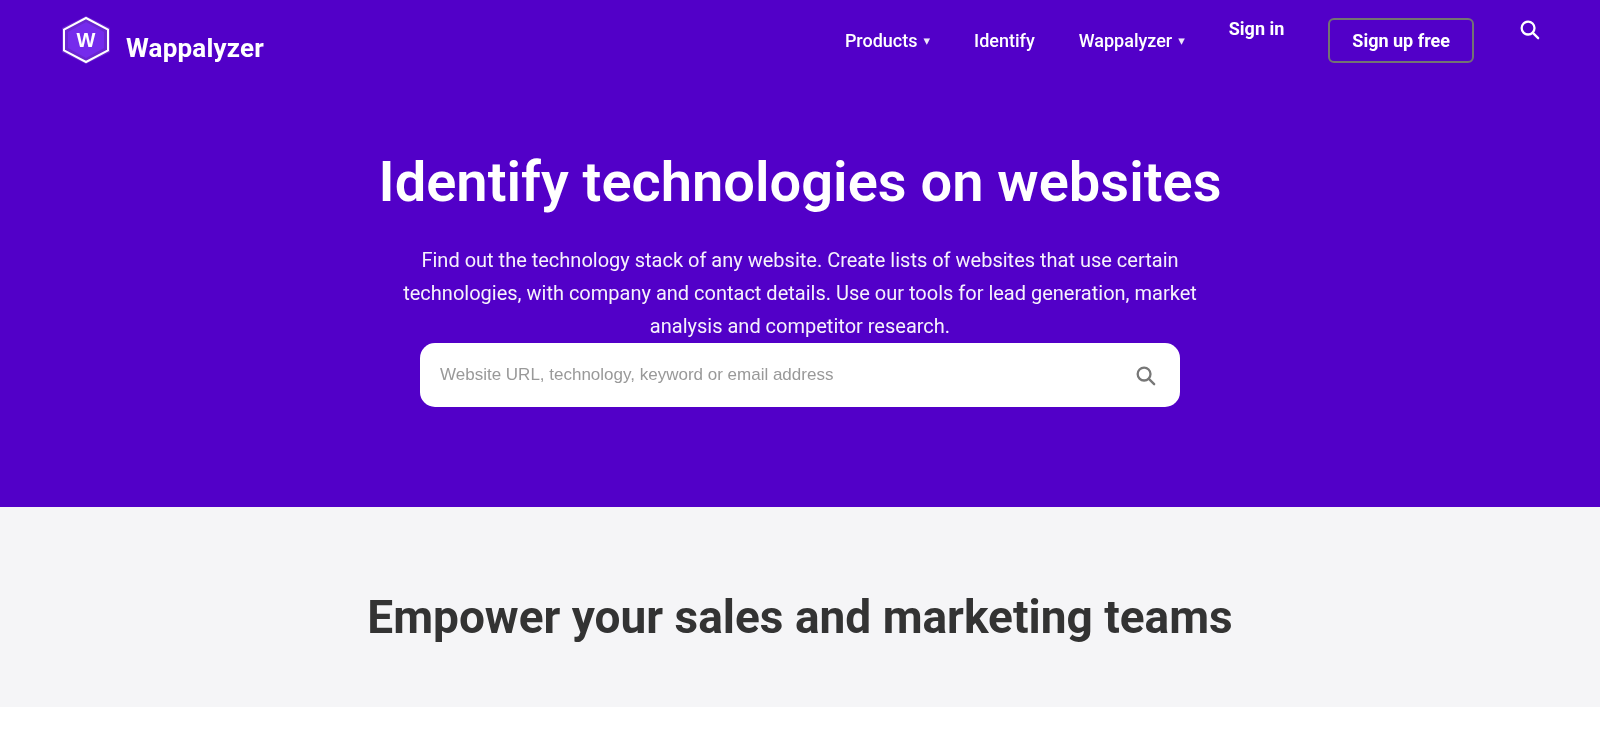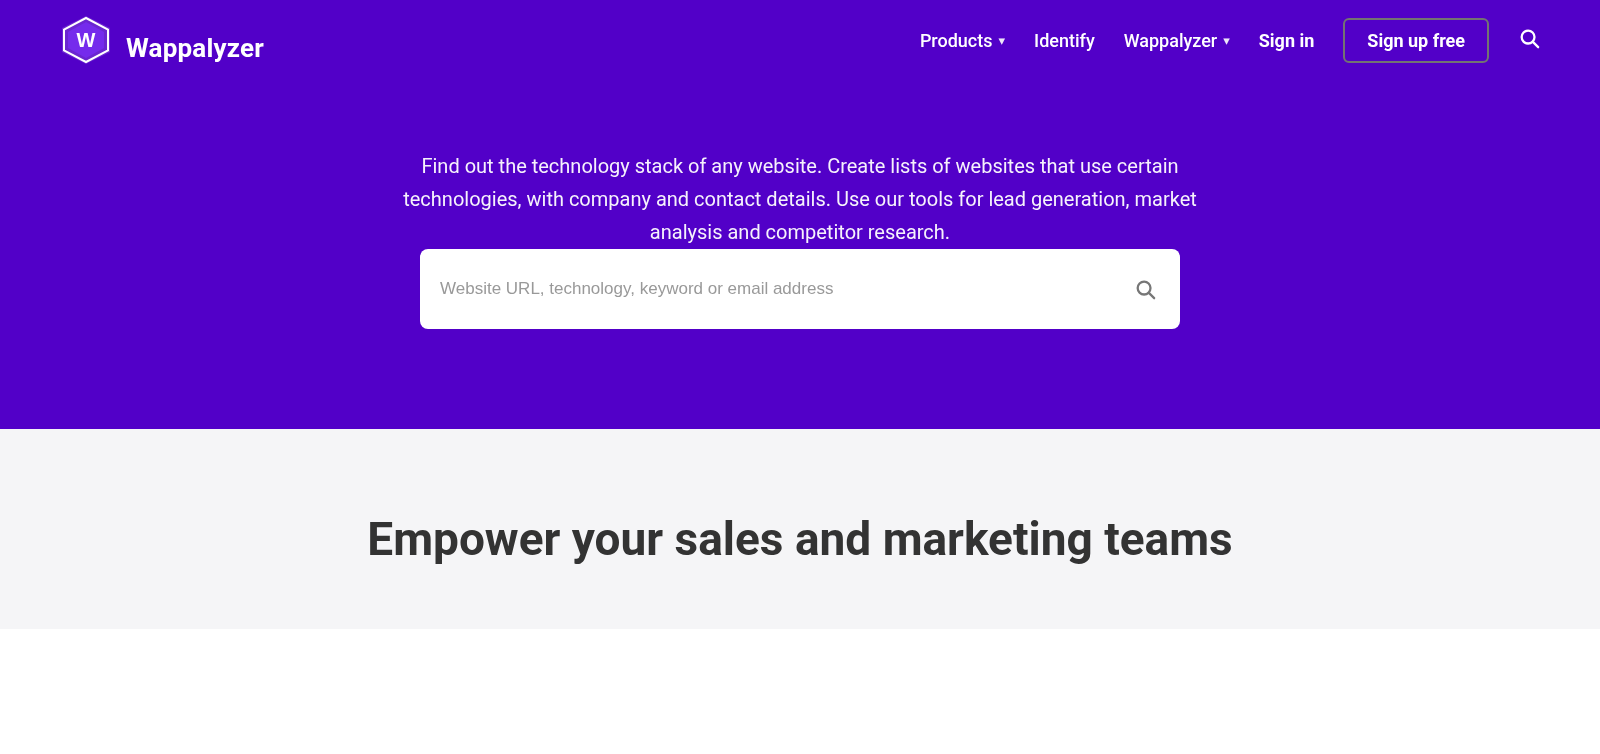--- a/index.html
+++ b/index.html
@@ -40,22 +40,21 @@
     .logo-name {
       color: #ffffff;
       font-size: 26px;
       font-weight: 700;
       letter-spacing: 0.2px;
       margin-top: 16px;
     }
 
     .nav-area {
       display: flex;
-      align-items: center;
-      gap: 29px;
+      gap: 44px;
     }
 
     .nav-item {
       color: #ffffff;
       font-size: 18px;
       font-weight: 500;
       cursor: pointer;
       display: flex;
       align-items: center;
       gap: 6px;
@@ -118,25 +117,25 @@
       font-size: 20px;
       font-weight: 400;
       line-height: 1.65;
       max-width: 800px;
       opacity: 0.95;
     }
 
     .search-bar-container {
       width: 760px;
       background: #ffffff;
-      border-radius: 8px;
+      border-radius: 15px;
       display: flex;
       align-items: center;
       padding: 0 20px;
-      height: 80px;
+      height: 64px;
     }
 
     .search-input {
       flex: 1;
       border: none;
       outline: none;
       font-size: 17px;
       color: #333;
       background: transparent;
     }
@@ -206,20 +205,21 @@
     <span class="nav-search">
       <svg width="22" height="22" viewBox="0 0 24 24" fill="none" stroke="currentColor" stroke-width="2.5" stroke-linecap="round" stroke-linejoin="round">
         <circle cx="11" cy="11" r="7"></circle>
         <line x1="16.5" y1="16.5" x2="22" y2="22"></line>
       </svg>
     </span>
   </nav>
 </header>
 
 <section class="hero">
+  <h1 class="hero-title">Identify technologies on websites</h1>
   <p class="hero-subtitle">Find out the technology stack of any website. Create lists of websites that use certain technologies, with company and contact details. Use our tools for lead generation, market analysis and competitor research.</p>
 
   <div class="search-bar-container">
     <input class="search-input" type="text" placeholder="Website URL, technology, keyword or email address" style="">
     <button class="search-btn">
       <svg width="22" height="22" viewBox="0 0 24 24" fill="none" stroke="#777" stroke-width="2.5" stroke-linecap="round" stroke-linejoin="round">
         <circle cx="11" cy="11" r="7"></circle>
         <line x1="16.5" y1="16.5" x2="22" y2="22"></line>
       </svg>
     </button>

